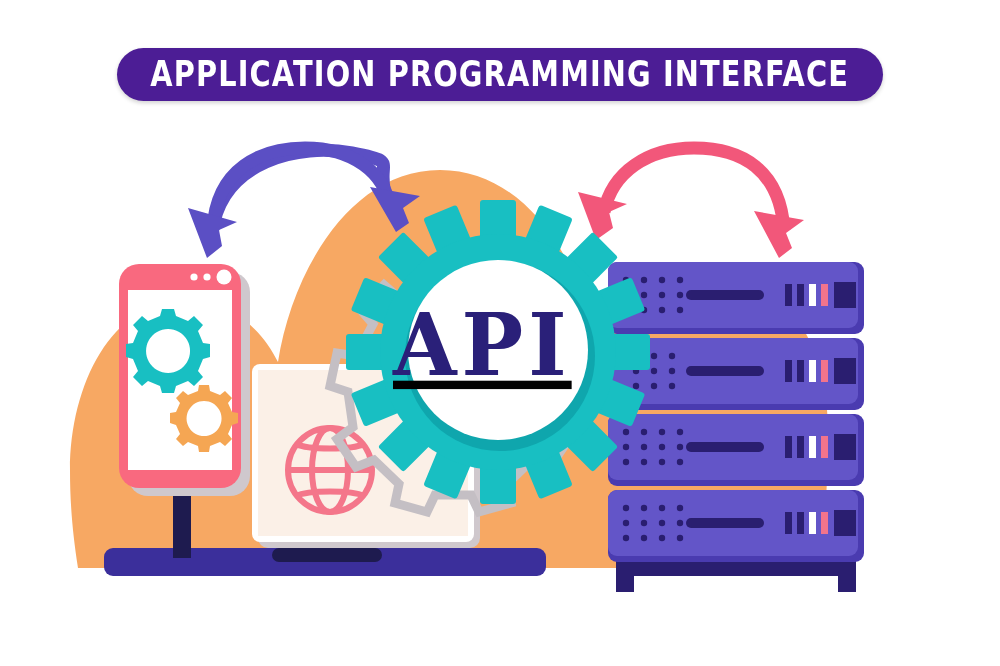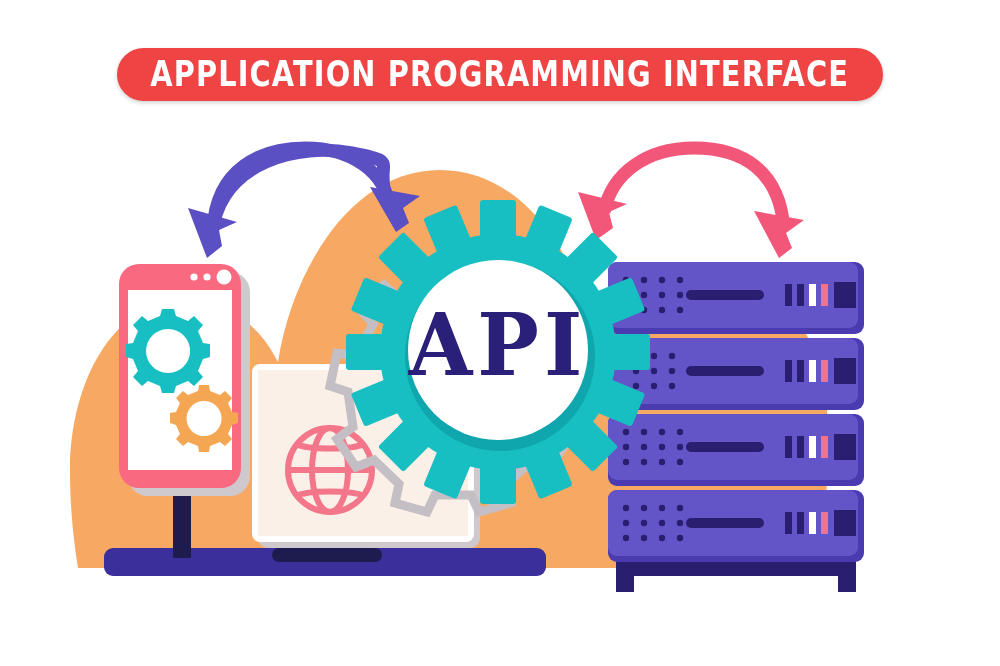--- a/index.html
+++ b/index.html
@@ -19,21 +19,21 @@
     overflow: hidden;
   }
 
   
   #title-pill {
     position: absolute;
     left: 117px;
     top: 48px;
     width: 766px;
     height: 53px;
-    background: #ef4444;
+    background: #4c1d95;
     border-radius: 27px;
     display: flex;
     align-items: center;
     justify-content: center;
     box-shadow: 0 2px 4px rgba(0,0,0,0.18);
   }
   #title-text {
     color: #ffffff;
     font-family: "DejaVu Sans", sans-serif;
     font-weight: bold;
@@ -56,22 +56,22 @@
 
   
   #api-word {
     position: absolute;
     left: 393px;
     top: 295px;
     width: 210px;
     height: 100px;
     display: flex;
     align-items: center;
-    justify-content: center;
     pointer-events: none;
+    text-decoration: underline;
   }
   #api-word span {
     font-family: "DejaVu Serif", serif;
     font-weight: bold;
     font-size: 82px;
     color: #2a2079;
     letter-spacing: 5px;
     line-height: 1;
     transform: scaleY(1.05);
   }

